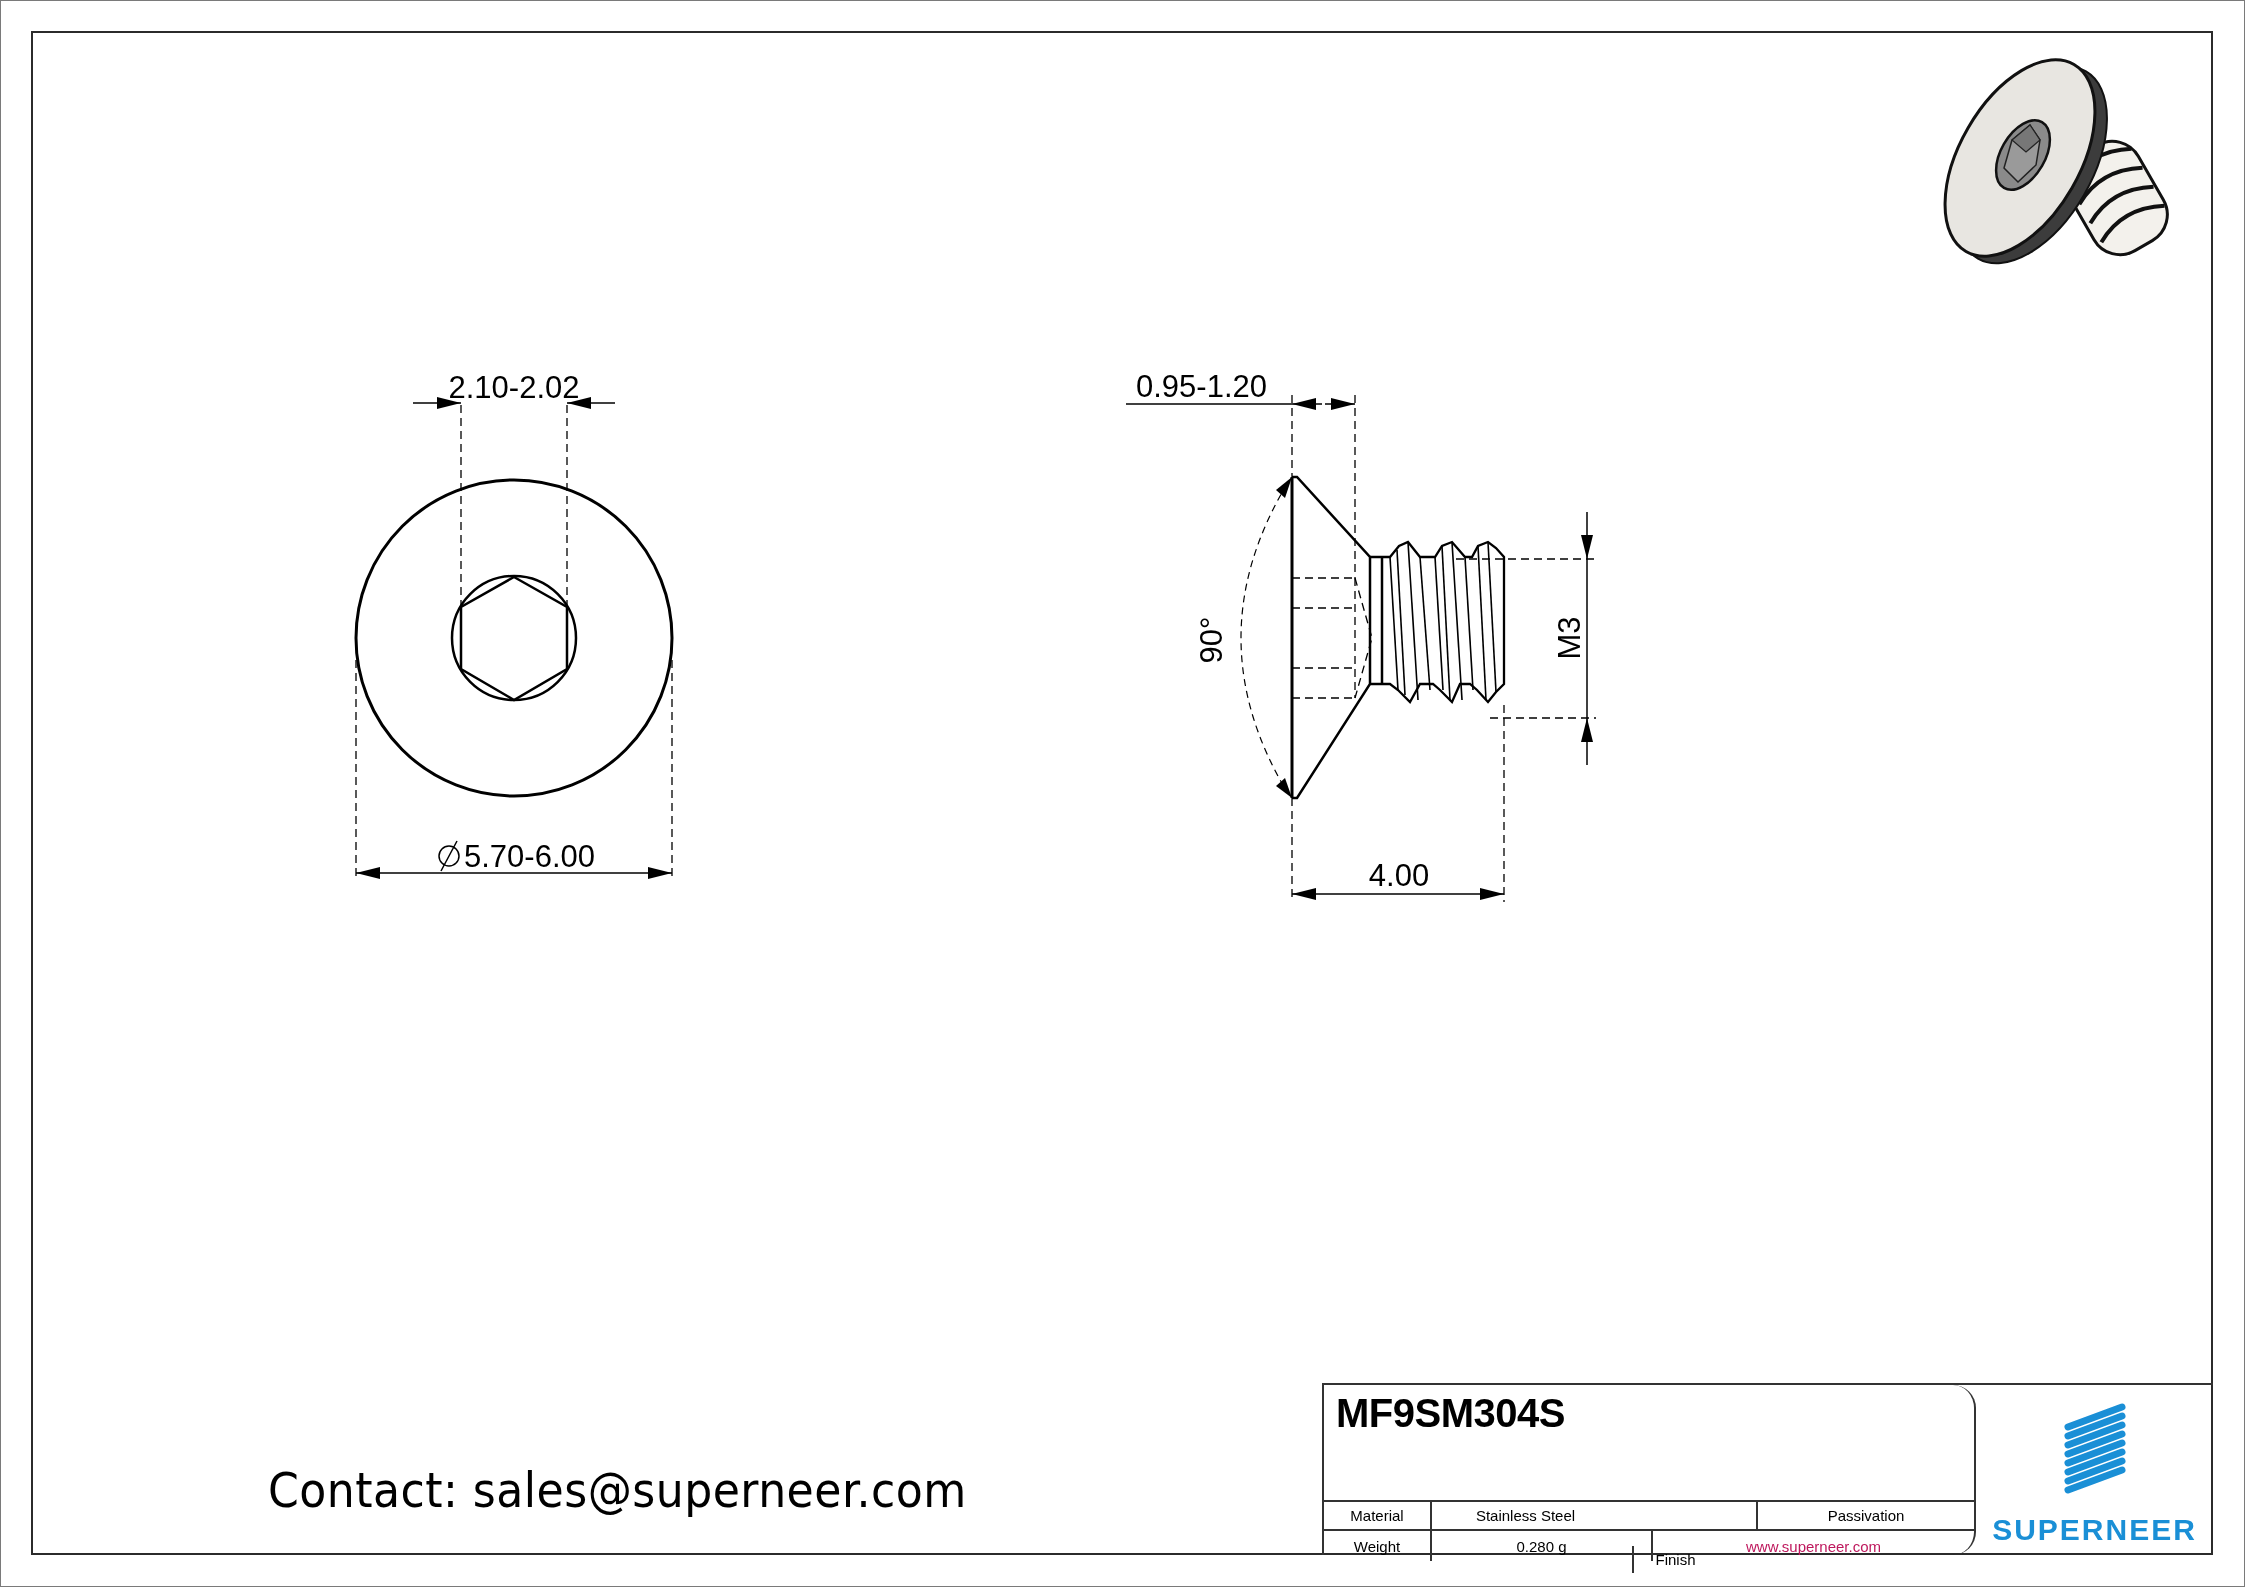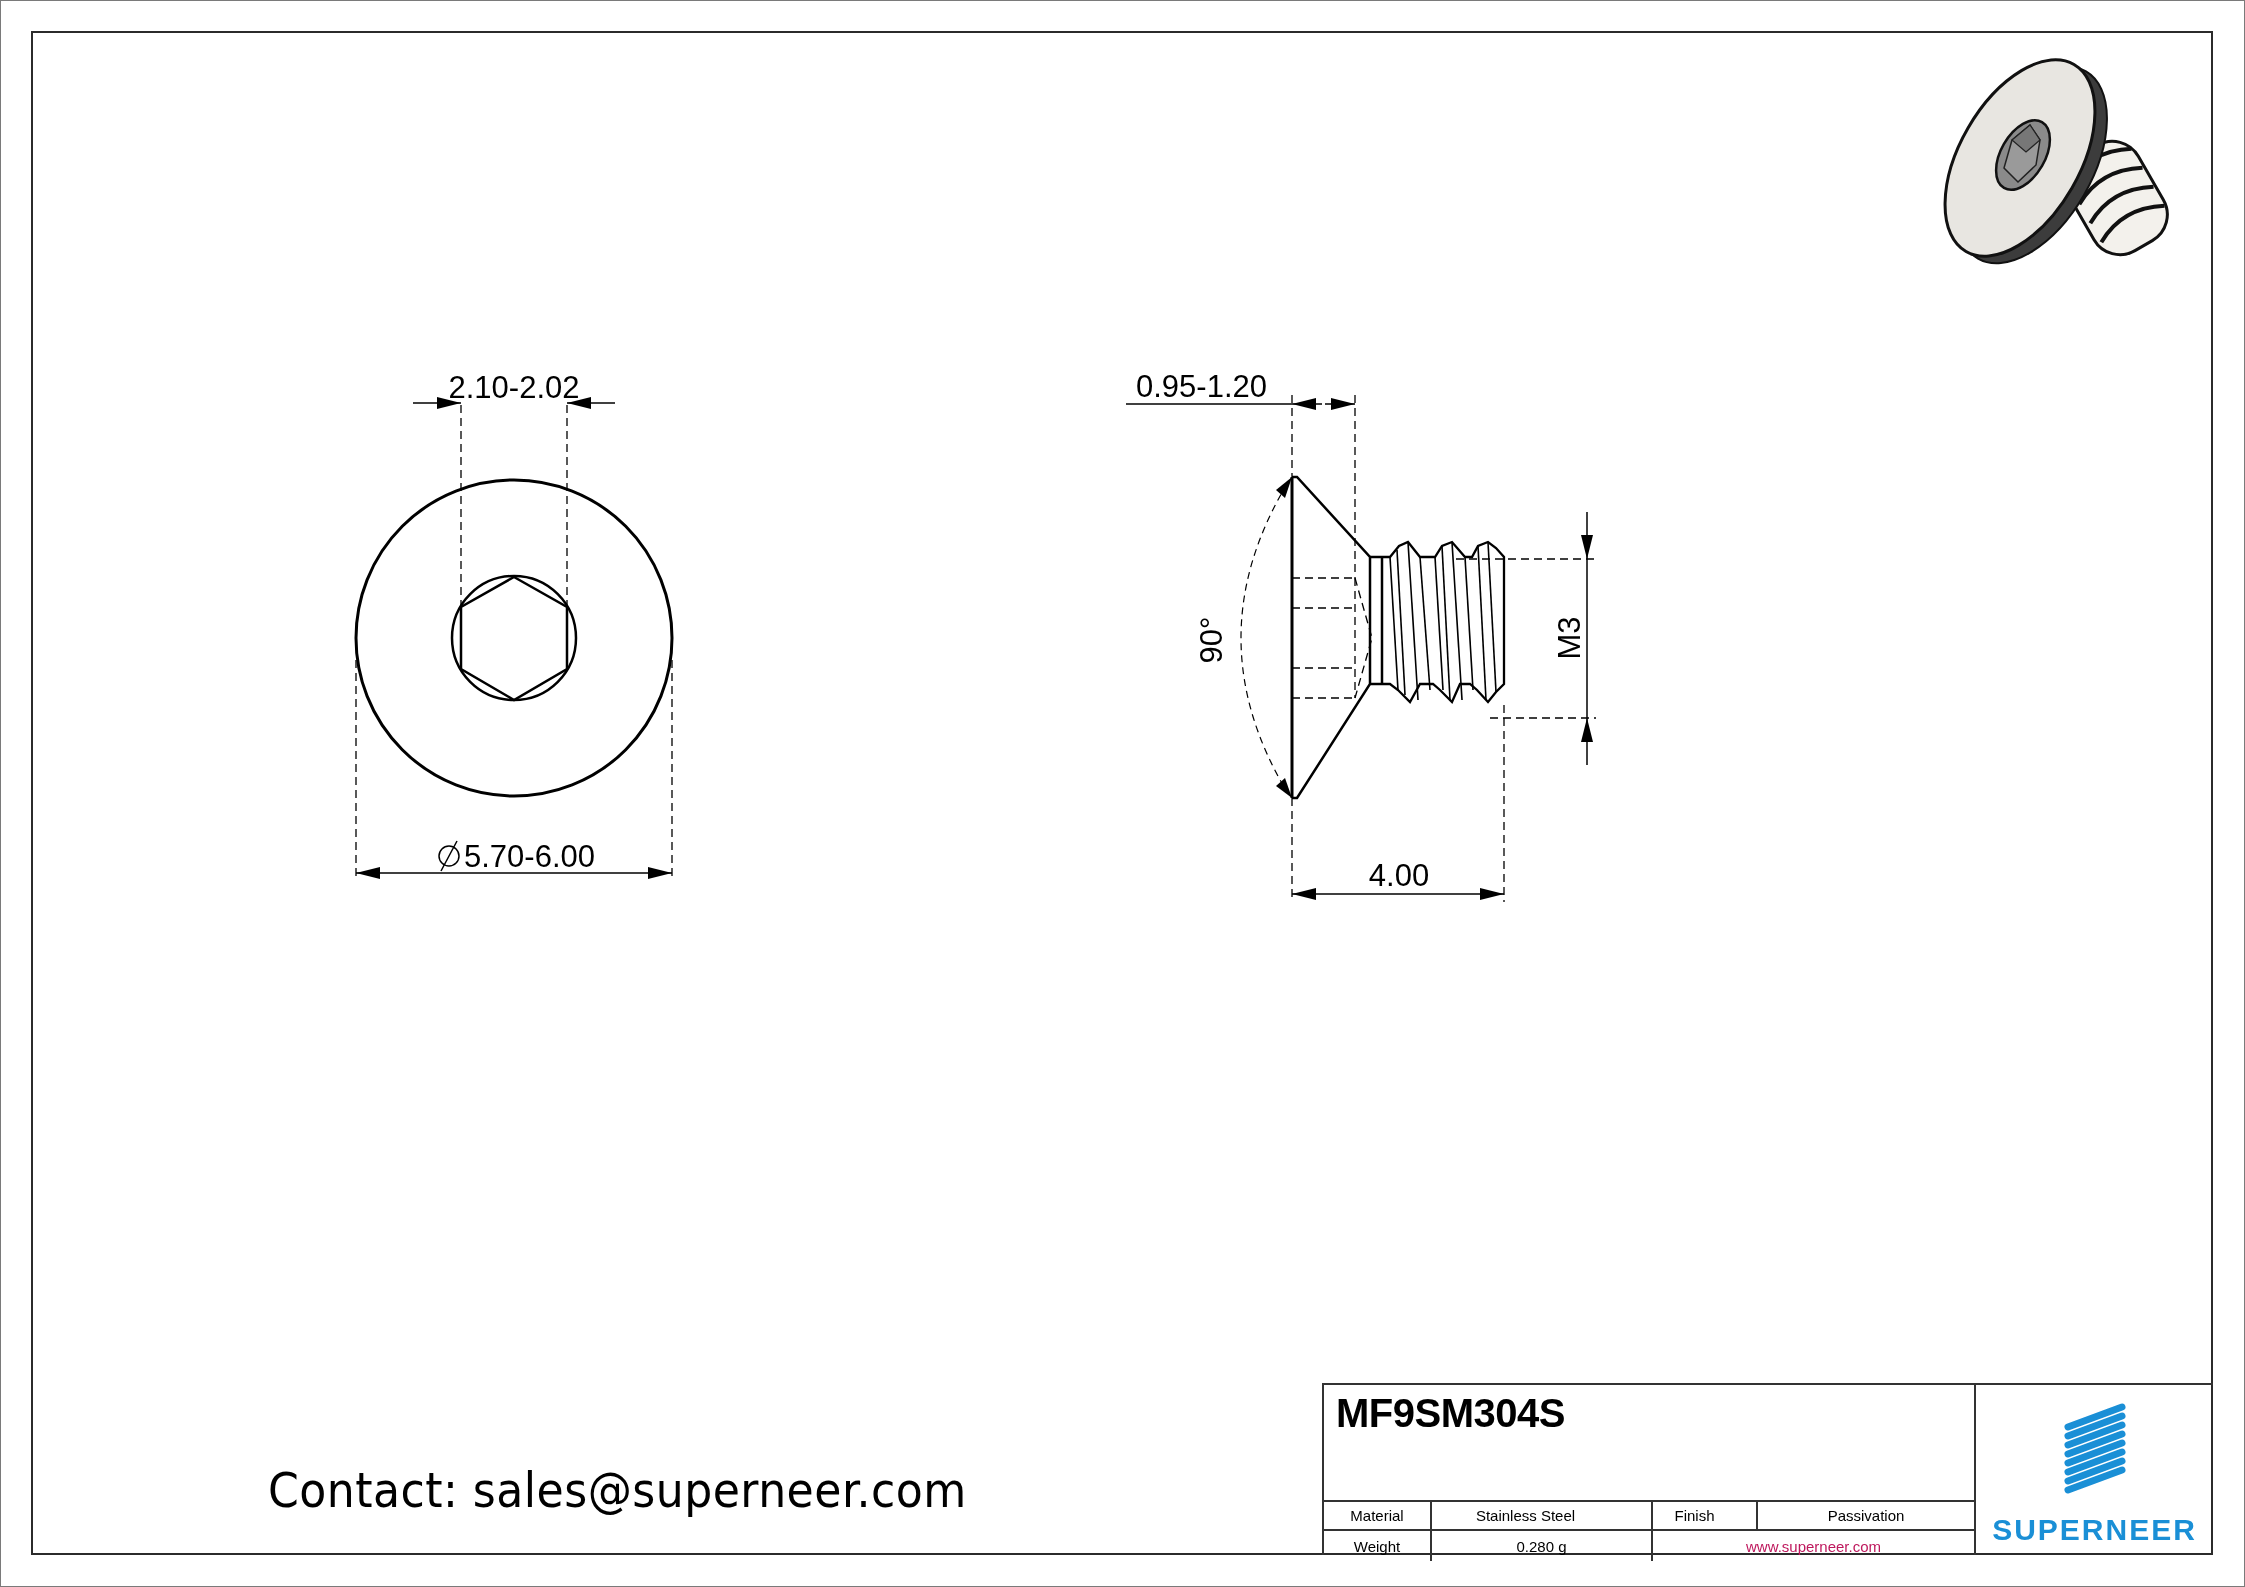--- a/index.html
+++ b/index.html
@@ -4,21 +4,21 @@
   <style>
     html, body { margin: 0; padding: 0; background: #ffffff; }
     body { width: 2245px; height: 1587px; position: relative; overflow: hidden; font-family: "Liberation Sans", sans-serif; }
     .sheet { position: absolute; left: 0; top: 0; width: 2245px; height: 1587px; }
     .outer-border { position: absolute; left: 0; top: 0; width: 2243px; height: 1585px; border: 1px solid #7a7a7a; }
     .inner-border { position: absolute; left: 31px; top: 31px; width: 2182px; height: 1524px; border: 2px solid #2b2b2b; box-sizing: border-box; }
     svg.drawing { position: absolute; left: 0; top: 0; }
     .dim-text { font-family: "Liberation Sans", sans-serif; font-size: 31px; fill: #000; }
     .contact { position: absolute; left: 268px; top: 1462px; font-family: "DejaVu Sans", sans-serif; font-size: 48px; color: #000; letter-spacing: 0.5px; transform: scaleX(0.92); transform-origin: left top; }
     .title-block { position: absolute; left: 1322px; top: 1383px; width: 891px; height: 172px; border-top: 2px solid #333; border-left: 2px solid #333; box-sizing: border-box; }
-    .tb-left { position: absolute; left: 0; top: 0; width: 652px; height: 170px; border-right: 2px solid #333; box-sizing: border-box; }
+    .tb-left { position: absolute; left: 0; top: 0; width: 652px; height: 170px; border-right: 2px solid #333; box-sizing: border-box; border-radius: 23px; }
     .tb-part { position: absolute; left: 12px; top: 6px; font-size: 40px; font-weight: bold; color: #000; letter-spacing: -0.5px; }
     .tb-desc { position: absolute; left: 13px; top: 54px; font-size: 20px; line-height: 23px; color: #000; width: 630px; }
     .tb-row { position: absolute; left: 0; width: 650px; height: 29px; border-top: 2px solid #333; box-sizing: border-box; }
     .tb-row.r1 { top: 115px; }
     .tb-row.r2 { top: 144px; height: 32px; }
     .cell { position: absolute; top: 0; height: 100%; font-size: 15px; color: #000; display: flex; align-items: center; justify-content: center; box-sizing: border-box; }
     .cell.bl { border-left: 2px solid #333; }
     .cell.link { color: #be185d; }
     .tb-logo { position: absolute; left: 652px; top: 4px; width: 237px; height: 170px; }
     .logo-word { position: absolute; left: 0; top: 124px; width: 237px; text-align: center; font-size: 30px; font-weight: bold; color: #1a8fd6; letter-spacing: 2px; }
@@ -137,21 +137,21 @@
   </svg>
 
   <div class="contact">Contact: sales@superneer.com</div>
 
   <div class="title-block">
     <div class="tb-left">
       <div class="tb-part">MF9SM304S</div>
       <div class="tb-row r1">
         <div class="cell" style="left:0;width:106px;">Material</div>
         <div class="cell bl" style="left:106px;width:189px;">Stainless Steel</div>
-        <div class="cell bl" style="left:327px;width:85px;">Finish</div>
+        <div class="cell bl" style="left:308px;width:85px;margin-top:44px;">Finish</div>
         <div class="cell bl" style="left:432px;width:218px;">Passivation</div>
       </div>
       <div class="tb-row r2">
         <div class="cell" style="left:0;width:106px;">Weight</div>
         <div class="cell bl" style="left:106px;width:221px;">0.280 g</div>
         <div class="cell bl link" style="left:327px;width:323px;">www.superneer.com</div>
       </div>
     </div>
     <div class="tb-logo">
       <svg width="237" height="120" viewBox="0 0 237 120" style="position:absolute;left:0;top:0;">

